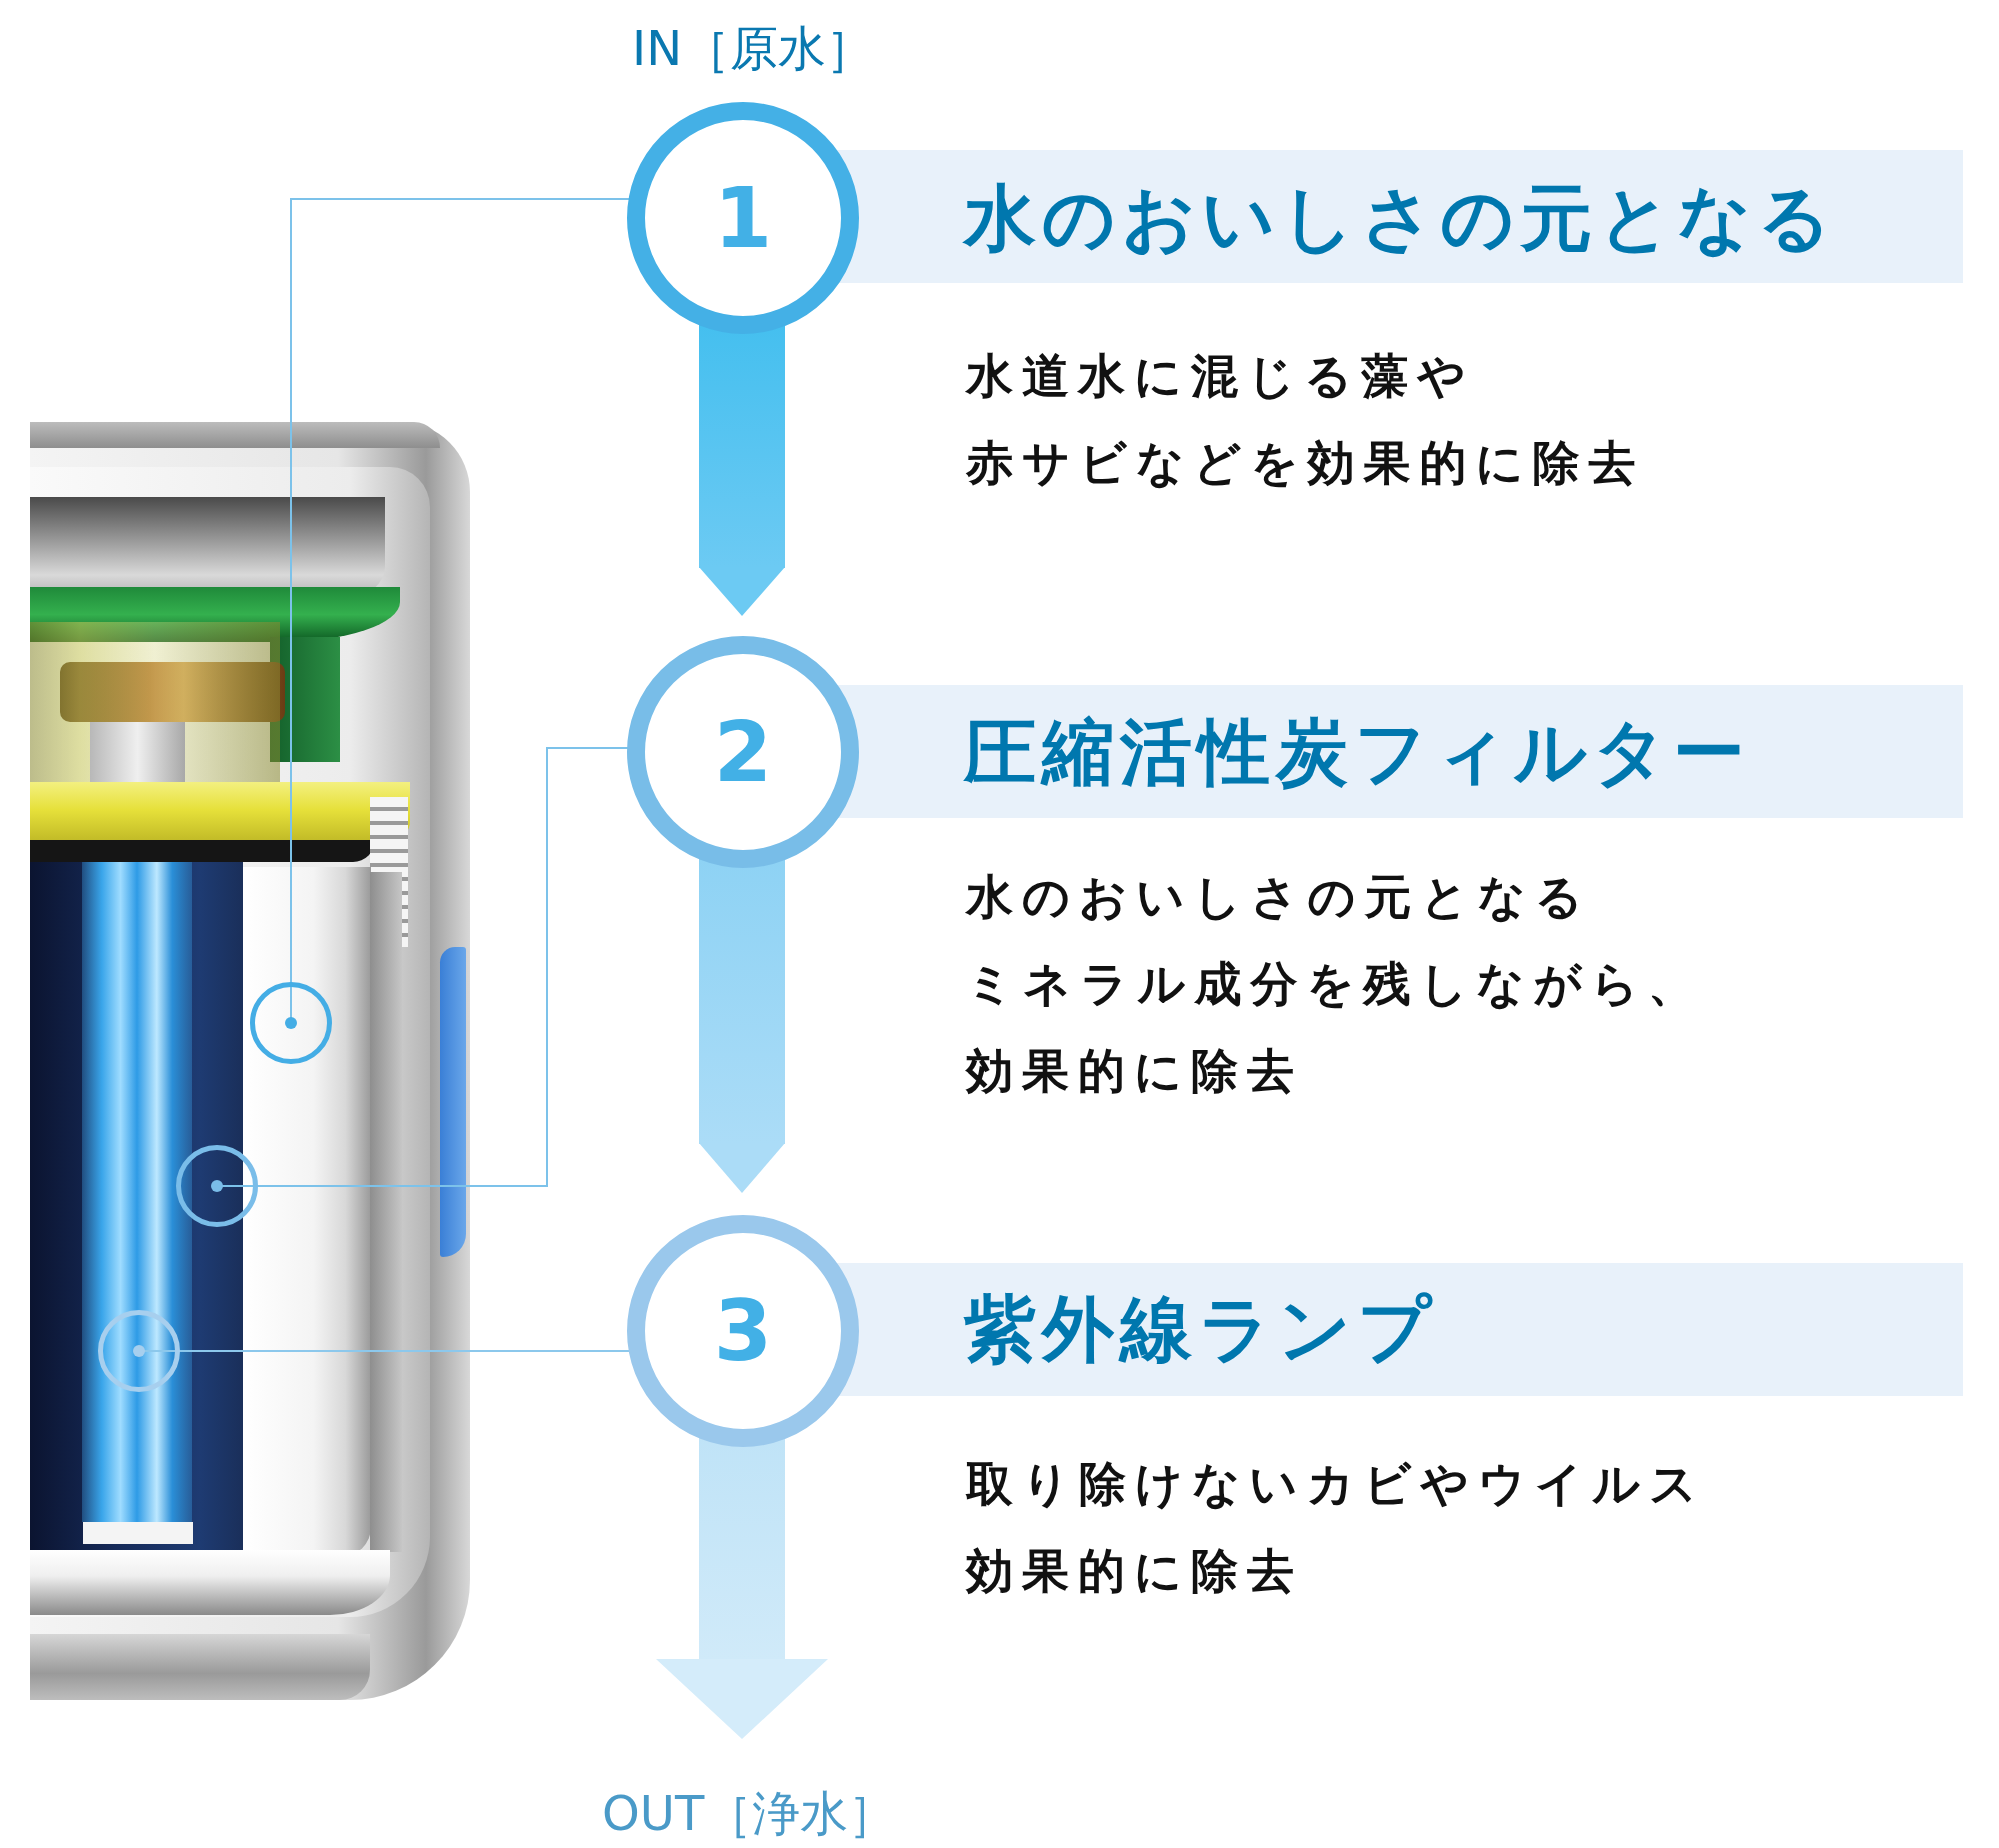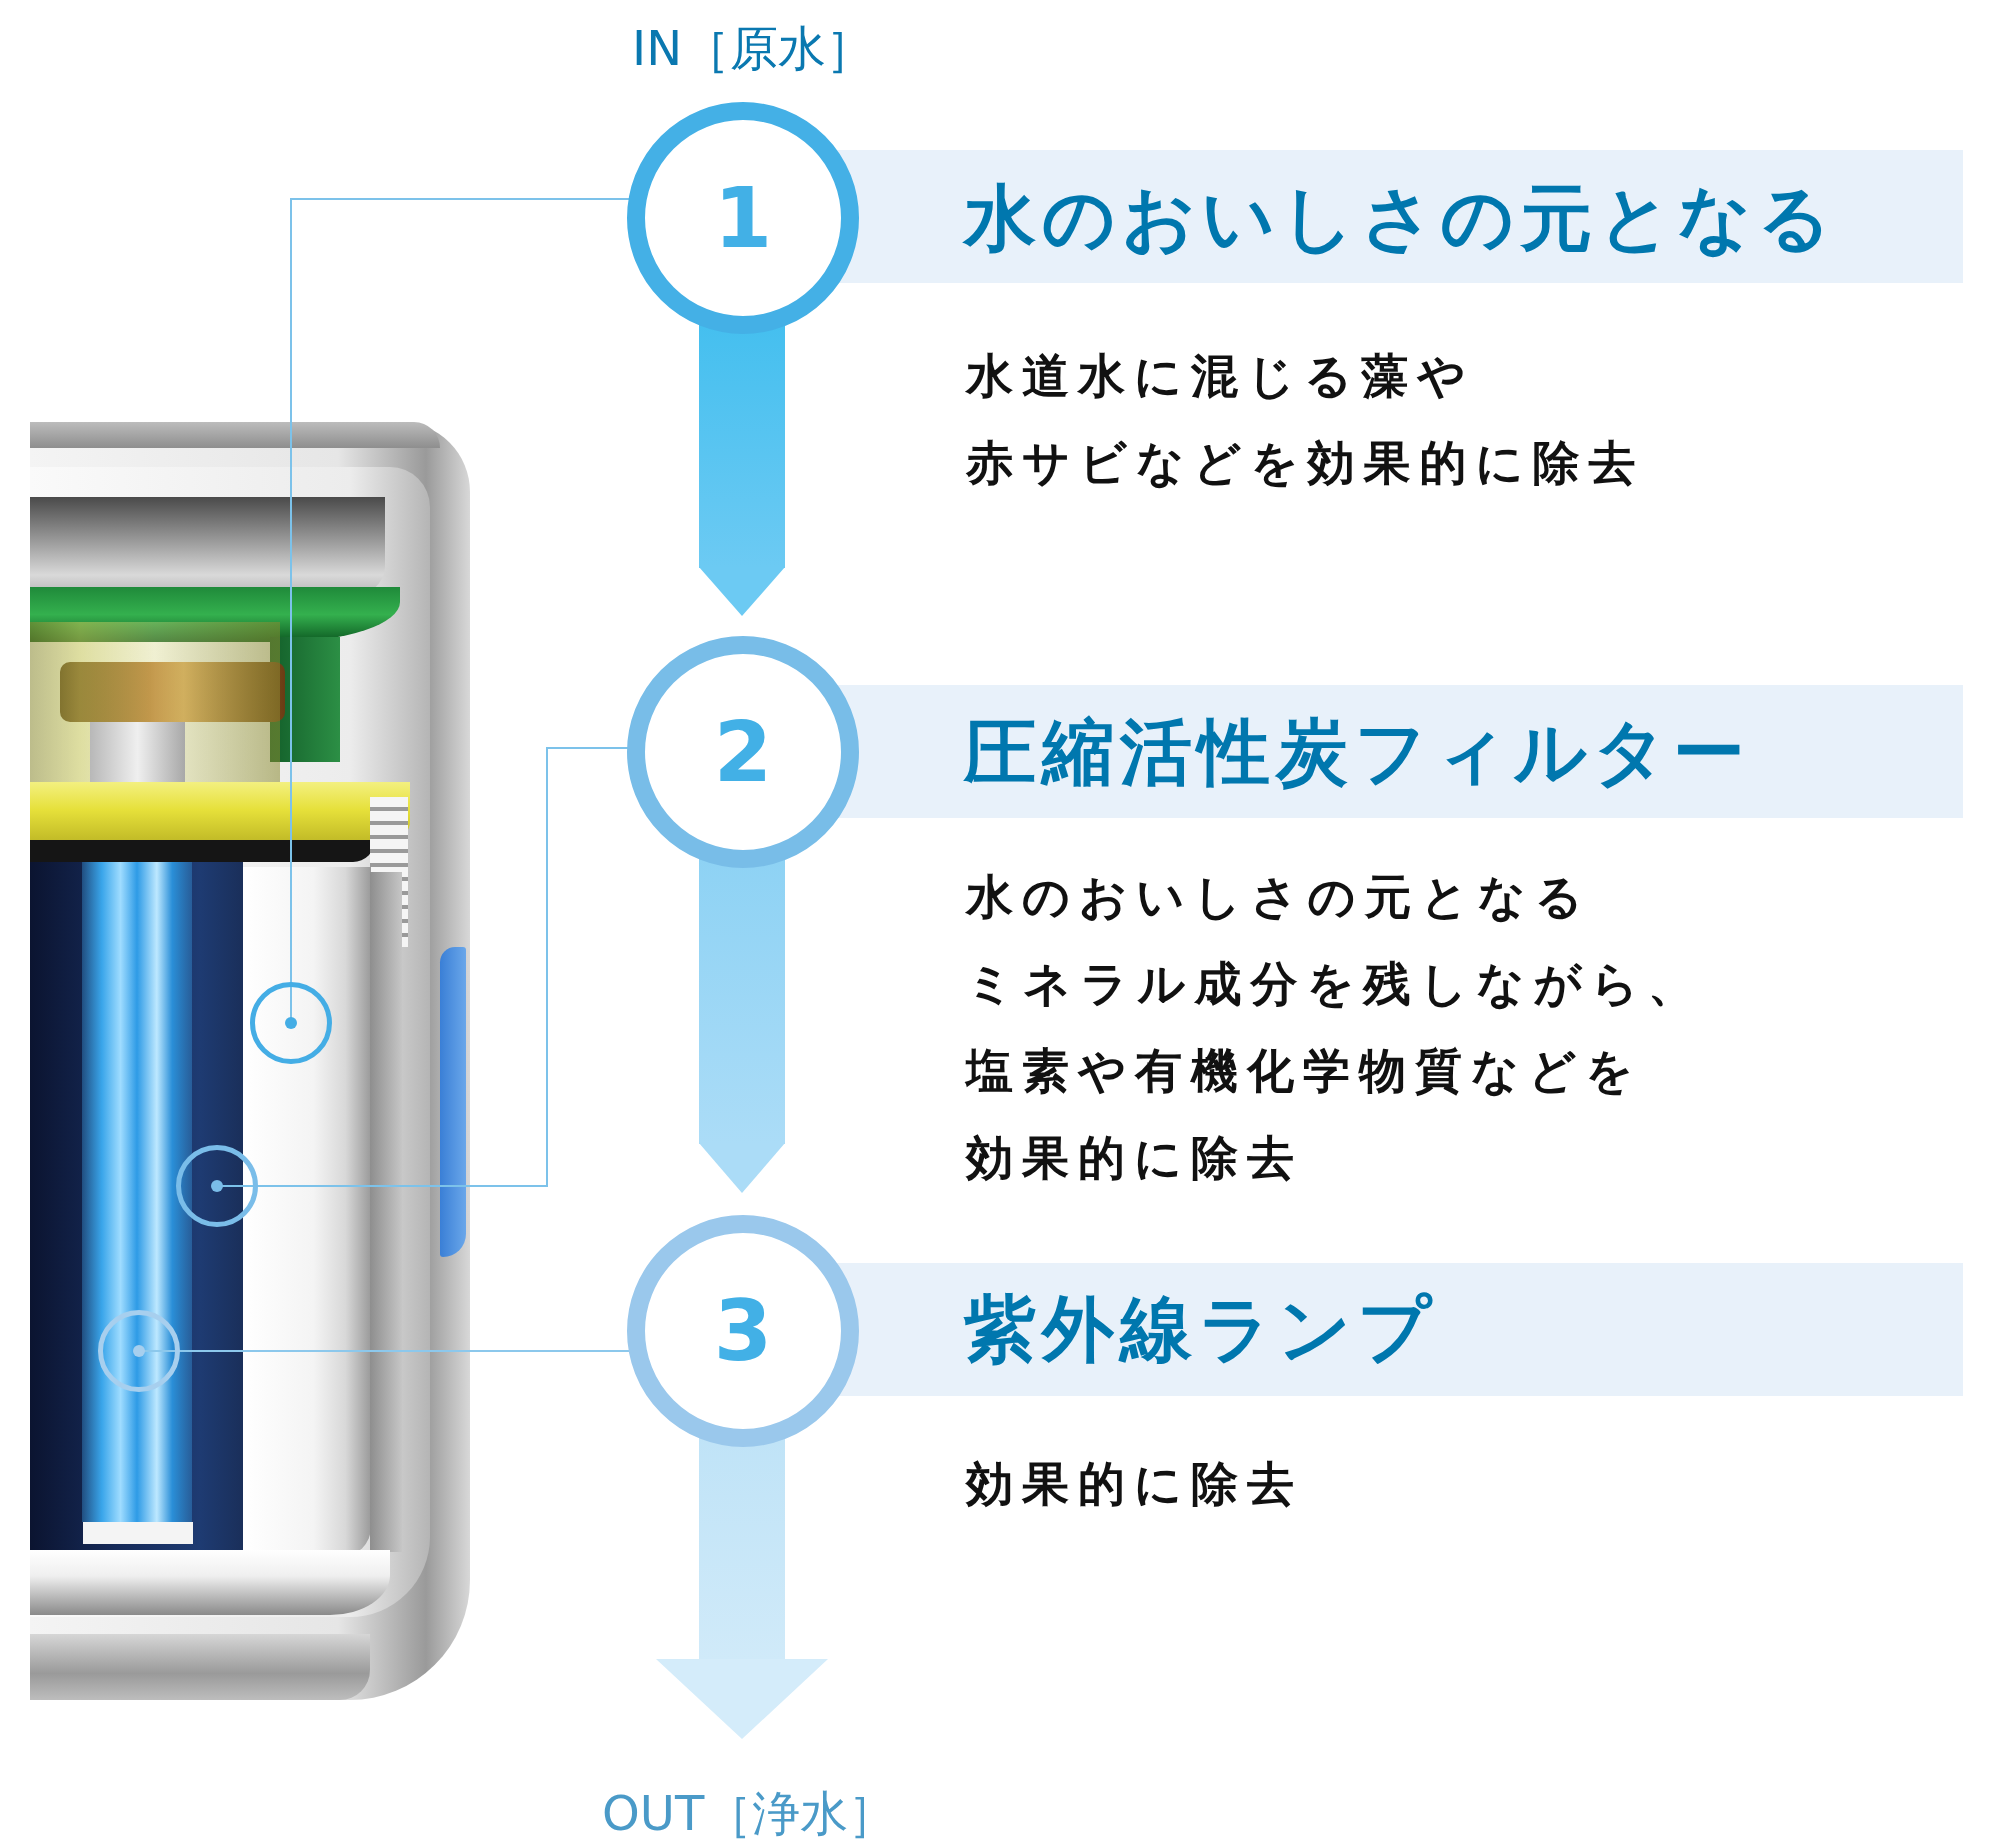--- a/index.html
+++ b/index.html
@@ -134,24 +134,24 @@
 </div>
 
 <div class="band" style="top:685px;height:133px;"></div>
 <div class="step-circle" style="left:627px;top:636px;border:18px solid #78bde8;">
   <span class="step-num">2</span>
 </div>
 <div class="step-title" style="top:716px;">圧縮活性炭フィルター</div>
 <div class="desc" style="top:853px;">
   <span class="desc-line">水のおいしさの元となる</span>
   <span class="desc-line">ミネラル成分を残しながら、</span>
-  <span class="desc-line">塩素や有機化学物質などを</span>
   <span class="desc-line">効果的に除去</span>
 </div>
 
 <div class="band" style="top:1263px;height:133px;"></div>
 <div class="step-circle" style="left:627px;top:1215px;border:18px solid #9ac8ec;">
   <span class="step-num">3</span>
 </div>
 <div class="step-title" style="top:1293px;">紫外線ランプ</div>
 <div class="desc" style="top:1440px;">
+  <span class="desc-line">取り除けないカビやウイルス</span>
   <span class="desc-line">効果的に除去</span>
 </div>
 
 </body></html>

